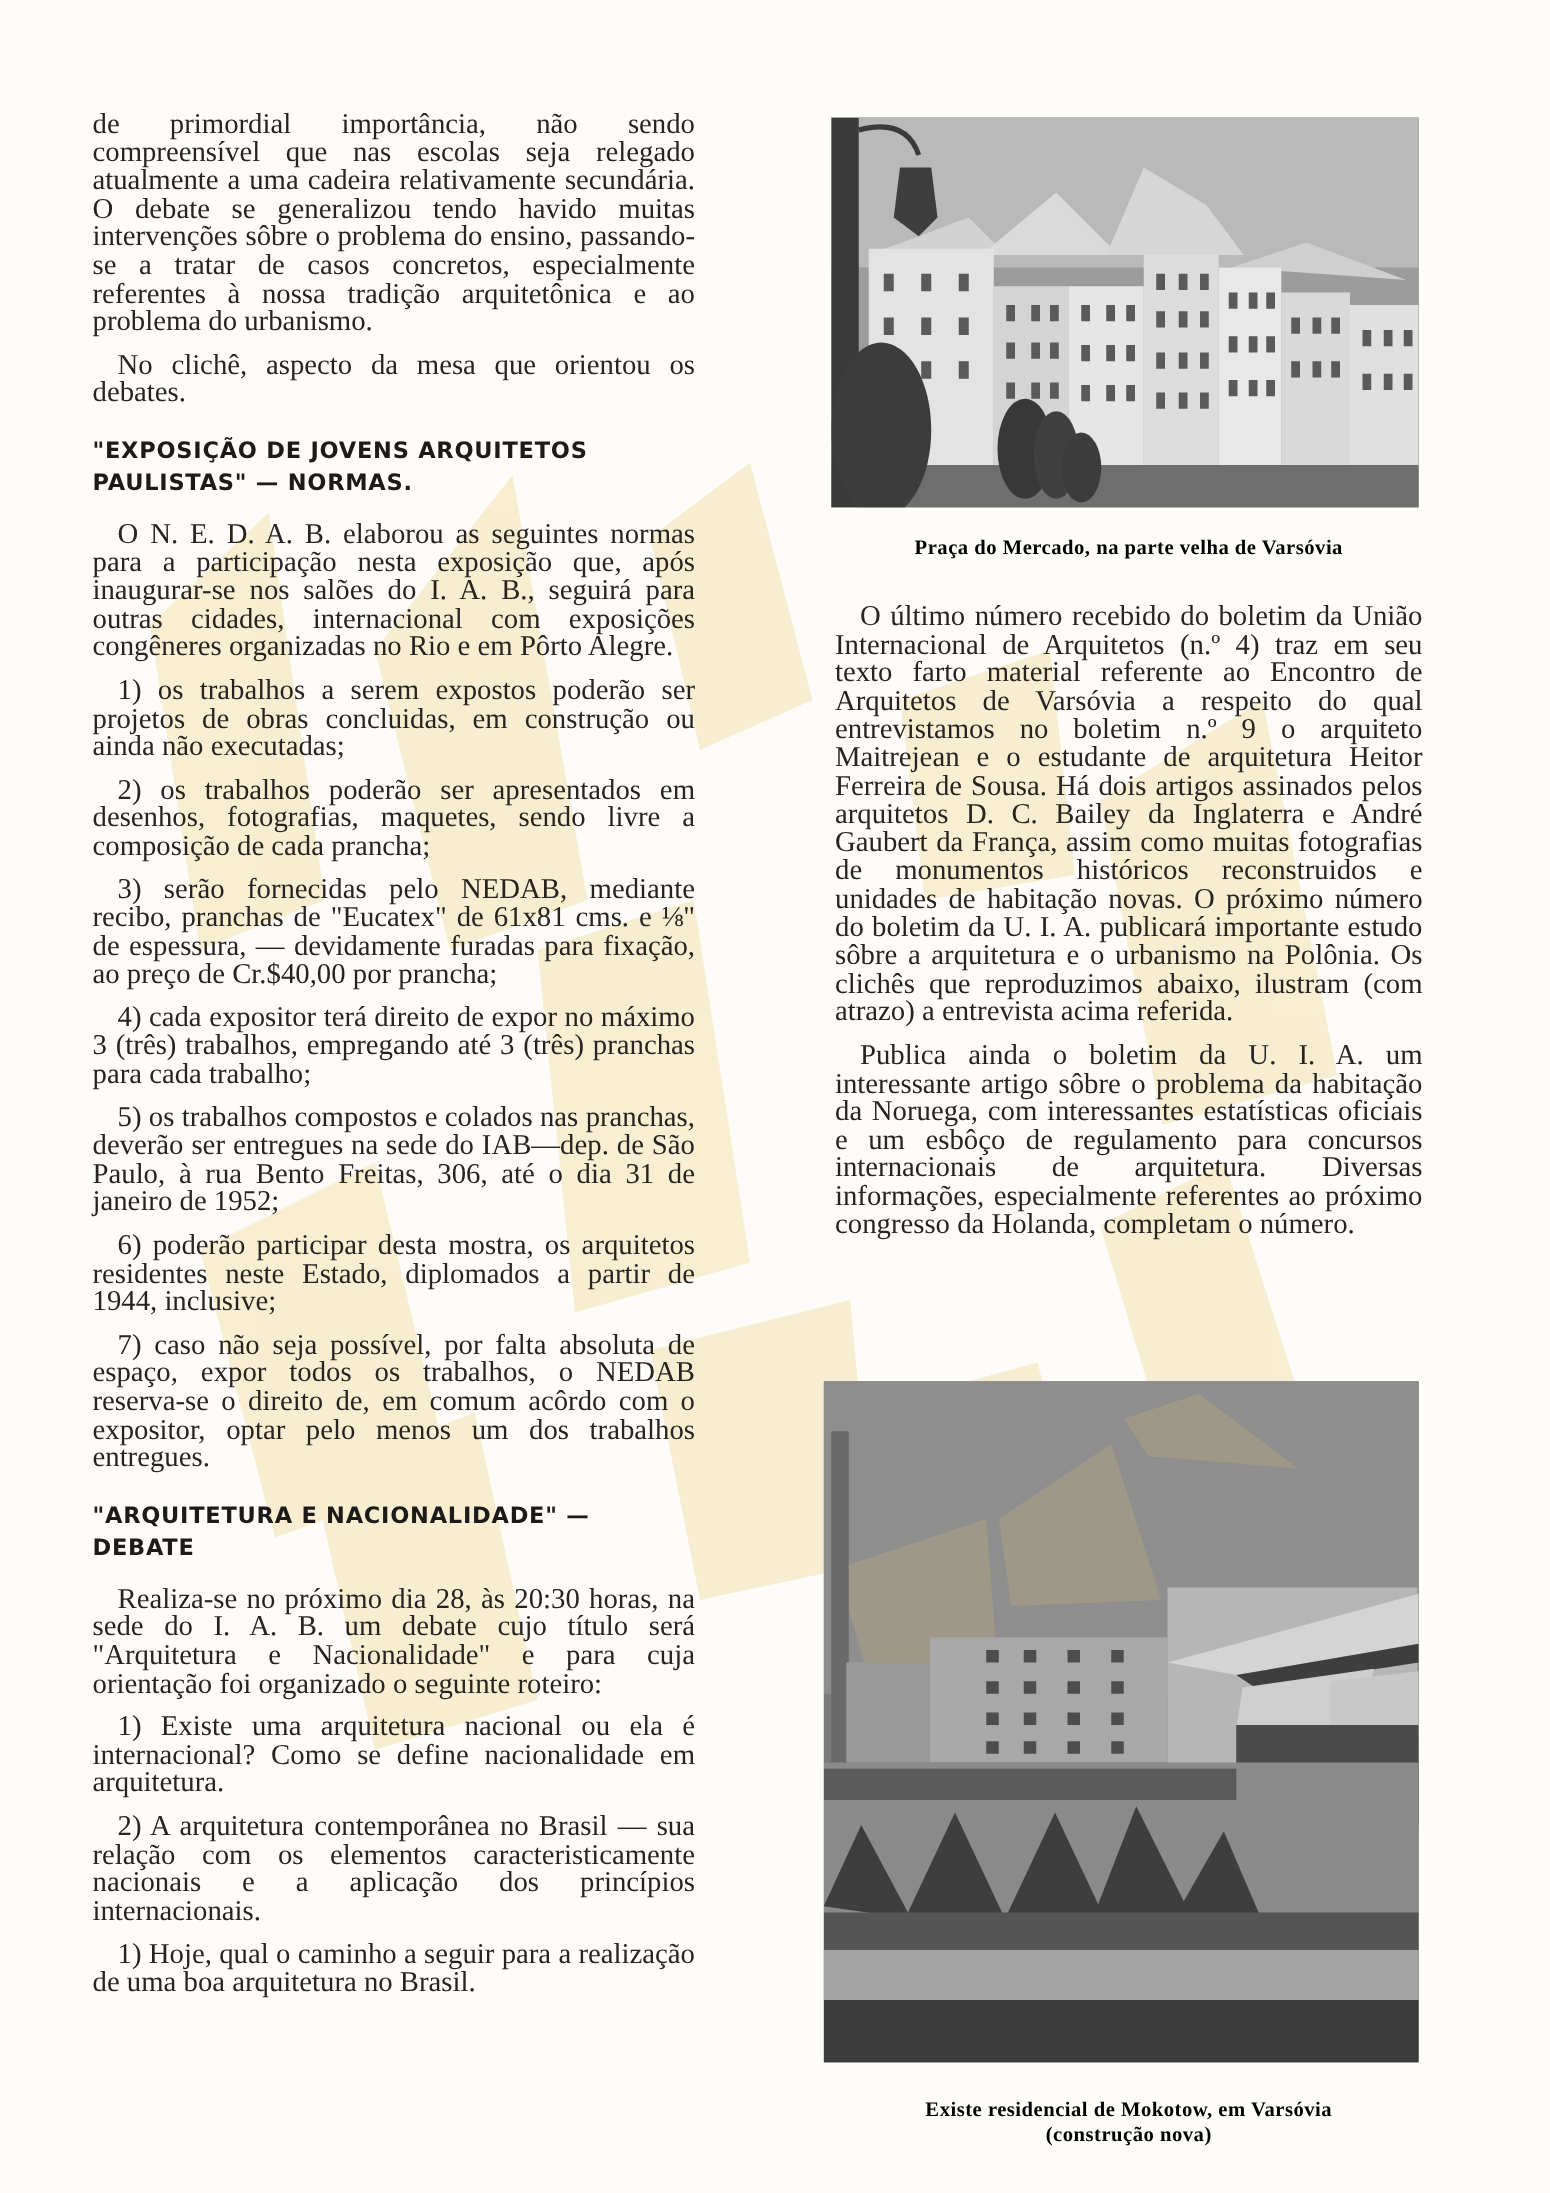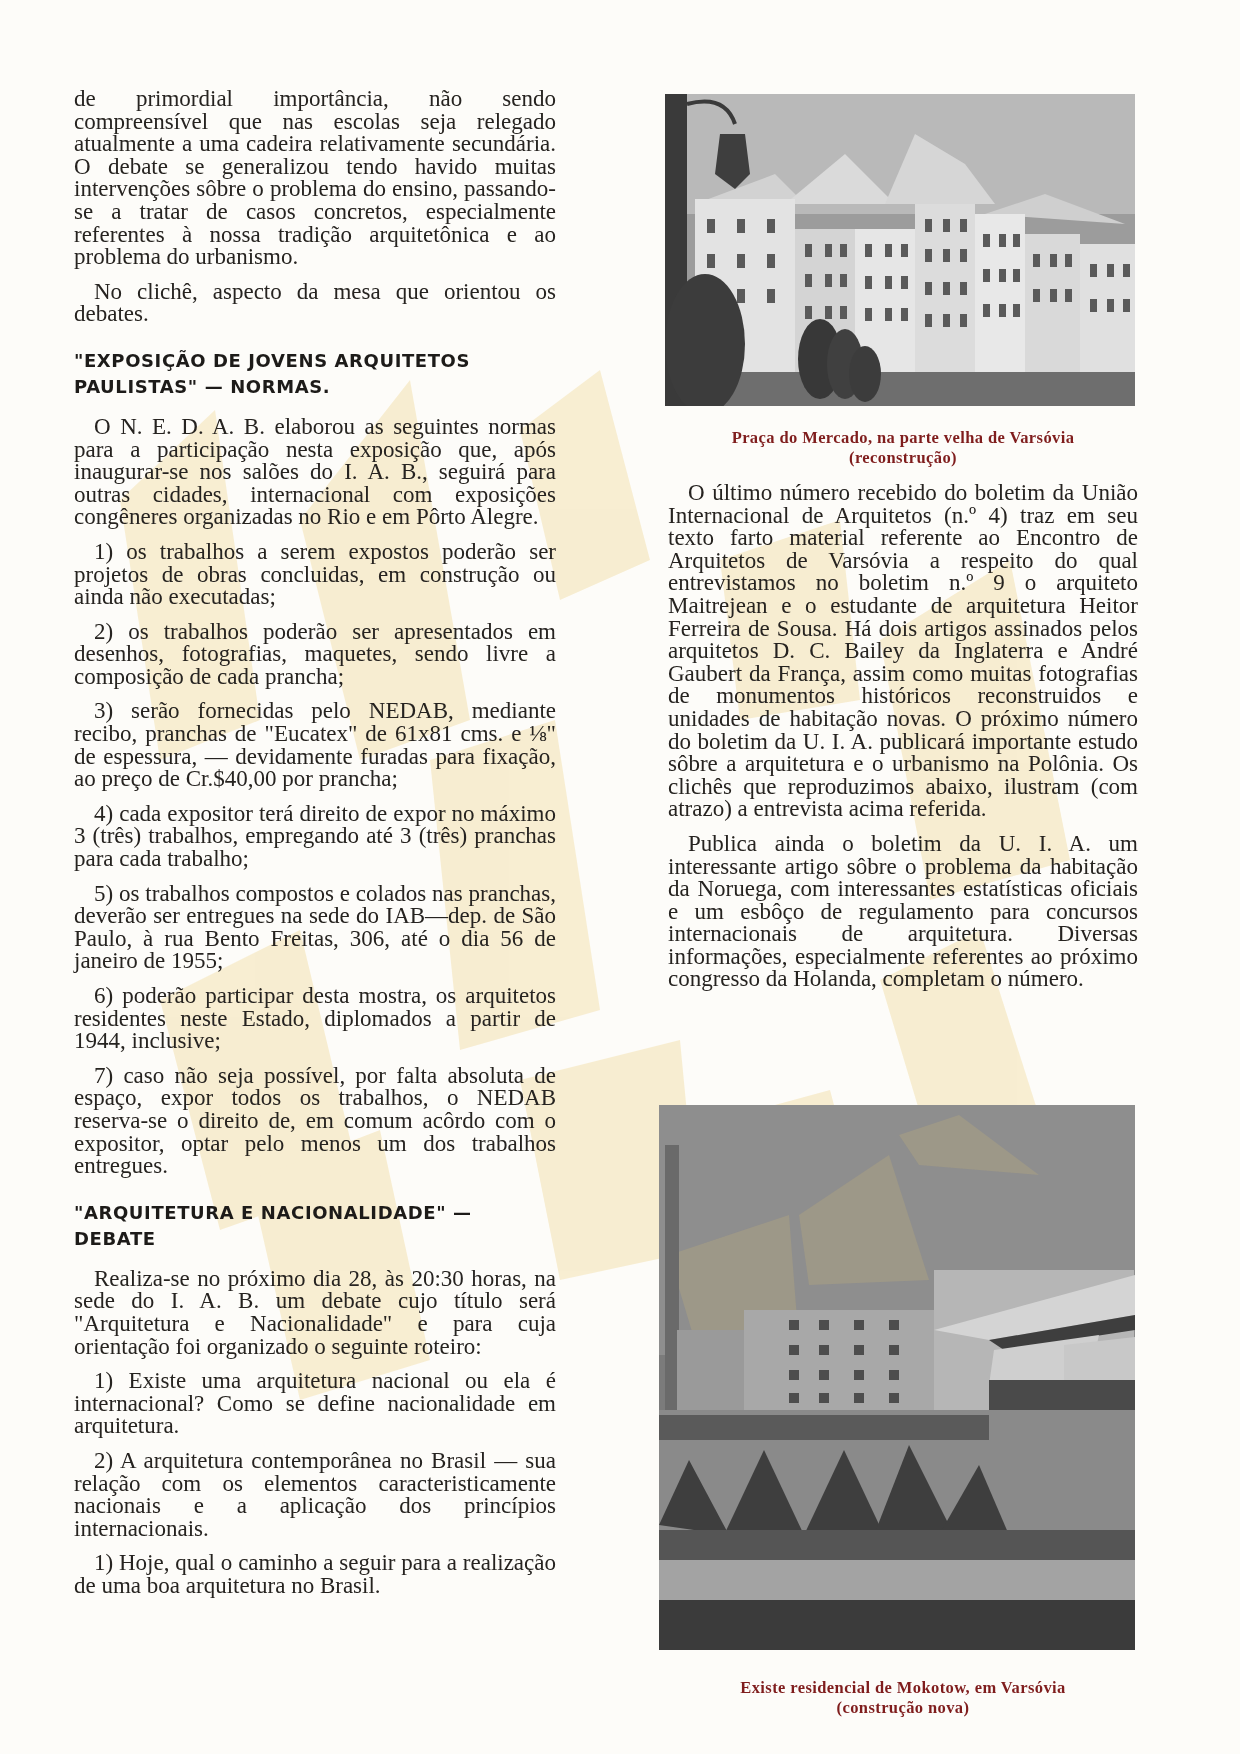--- a/index.html
+++ b/index.html
@@ -18,21 +18,21 @@
     text-align: justify; text-indent: 20px; hyphens: manual;
   }
   p.body.noindent { text-indent: 0; }
   h2.sec {
     font-family: "DejaVu Sans", "Liberation Sans", sans-serif;
     font-weight: bold; font-size: 18px; line-height: 26px; letter-spacing: 0.6px;
     margin: 22px 0 16px 0; color: #1d1b19;
   }
   h2.sec.plain { font-family: "DejaVu Sans Mono", "Liberation Mono", monospace; font-weight: normal; font-size: 19px; letter-spacing: 1.5px; margin: 20px 0 8px 0; }
   .caption {
-    font-weight: bold; font-size: 16.5px; line-height: 20px; text-align: center; color: #7f1d1d;
+    font-weight: bold; font-size: 16.5px; line-height: 20px; text-align: center; color: #000000;
     letter-spacing: 0.4px;
   }
   .photo { position: absolute; z-index: 1; background: #8a8a8a; overflow: hidden; }
   .photo svg { display: block; width: 100%; height: 100%; }
 </style>
 </head>
 <body>
 
 <svg class="watermark" viewBox="0 0 1240 1754">
   <g fill="#f7ebcb" opacity="0.85">
@@ -53,21 +53,21 @@
 <div class="col col-left">
   <p class="body noindent">de primordial importância, não sendo compreensível que nas escolas seja relegado atualmente a uma cadeira relativamente secundária. O debate se generalizou tendo havido muitas intervenções sôbre o problema do ensino, passando-se a tratar de casos concretos, especialmente referentes à nossa tradição arquitetônica e ao problema do urbanismo.</p>
   <p class="body">No clichê, aspecto da mesa que orientou os debates.</p>
 
   <h2 class="sec">"EXPOSIÇÃO DE JOVENS ARQUITETOS PAULISTAS" — NORMAS.</h2>
   <p class="body">O N. E. D. A. B. elaborou as seguintes normas para a participação nesta exposição que, após inaugurar-se nos salões do I. A. B., seguirá para outras cidades, internacional com exposições congêneres organizadas no Rio e em Pôrto Alegre.</p>
   <p class="body">1) os trabalhos a serem expostos poderão ser projetos de obras concluidas, em construção ou ainda não executadas;</p>
   <p class="body">2) os trabalhos poderão ser apresentados em desenhos, fotografias, maquetes, sendo livre a composição de cada prancha;</p>
   <p class="body">3) serão fornecidas pelo NEDAB, mediante recibo, pranchas de "Eucatex" de 61x81 cms. e ⅛" de espessura, — devidamente furadas para fixação, ao preço de Cr.$40,00 por prancha;</p>
   <p class="body">4) cada expositor terá direito de expor no máximo 3 (três) trabalhos, empregando até 3 (três) pranchas para cada trabalho;</p>
-  <p class="body">5) os trabalhos compostos e colados nas pranchas, deverão ser entregues na sede do IAB—dep. de São Paulo, à rua Bento Freitas, 306, até o dia 56 de janeiro de 1955;</p>
+  <p class="body">5) os trabalhos compostos e colados nas pranchas, deverão ser entregues na sede do IAB—dep. de São Paulo, à rua Bento Freitas, 306, até o dia 31 de janeiro de 1952;</p>
   <p class="body">6) poderão participar desta mostra, os arquitetos residentes neste Estado, diplomados a partir de 1944, inclusive;</p>
   <p class="body">7) caso não seja possível, por falta absoluta de espaço, expor todos os trabalhos, o NEDAB reserva-se o direito de, em comum acôrdo com o expositor, optar pelo menos um dos trabalhos entregues.</p>
 
   <h2 class="sec">"ARQUITETURA E NACIONALIDADE" — DEBATE</h2>
   <p class="body">Realiza-se no próximo dia 28, às 20:30 horas, na sede do I. A. B. um debate cujo título será "Arquitetura e Nacionalidade" e para cuja orientação foi organizado o seguinte roteiro:</p>
   <p class="body">1) Existe uma arquitetura nacional ou ela é internacional? Como se define nacionalidade em arquitetura.</p>
   <p class="body">2) A arquitetura contemporânea no Brasil — sua relação com os elementos caracteristicamente nacionais e a aplicação dos princípios internacionais.</p>
   <p class="body">1) Hoje, qual o caminho a seguir para a realização de uma boa arquitetura no Brasil.</p>
 </div>
 
@@ -159,21 +159,20 @@
     <polygon points="55,40 80,40 85,80 70,95 50,80" fill="#3e3e3e"></polygon>
 
     <ellipse cx="40" cy="250" rx="40" ry="70" fill="#3c3c3c"></ellipse>
     <ellipse cx="155" cy="265" rx="22" ry="40" fill="#383838"></ellipse>
     <ellipse cx="180" cy="270" rx="18" ry="35" fill="#404040"></ellipse>
     <ellipse cx="200" cy="280" rx="16" ry="28" fill="#3c3c3c"></ellipse>
   </svg>
 </div>
 <div class="col col-right caption" style="top:428px;">
   <div>Praça do Mercado, na parte velha de Varsóvia</div>
-  <div>(reconstrução)</div>
 </div>
 
 <div class="col col-right" style="top:482px;">
   <p class="body">O último número recebido do boletim da União Internacional de Arquitetos (n.º 4) traz em seu texto farto material referente ao Encontro de Arquitetos de Varsóvia a respeito do qual entrevistamos no boletim n.º 9 o arquiteto Maitrejean e o estudante de arquitetura Heitor Ferreira de Sousa. Há dois artigos assinados pelos arquitetos D. C. Bailey da Inglaterra e André Gaubert da França, assim como muitas fotografias de monumentos históricos reconstruidos e unidades de habitação novas. O próximo número do boletim da U. I. A. publicará importante estudo sôbre a arquitetura e o urbanismo na Polônia. Os clichês que reproduzimos abaixo, ilustram (com atrazo) a entrevista acima referida.</p>
   <p class="body">Publica ainda o boletim da U. I. A. um interessante artigo sôbre o problema da habitação da Noruega, com interessantes estatísticas oficiais e um esbôço de regulamento para concursos internacionais de arquitetura. Diversas informações, especialmente referentes ao próximo congresso da Holanda, completam o número.</p>
 </div>
 
 <div class="photo" style="left:659px; top:1105px; width:476px; height:545px;">
   <svg viewBox="0 0 476 545" preserveAspectRatio="none">
     <rect width="476" height="545" fill="#7b7b7b"></rect>

